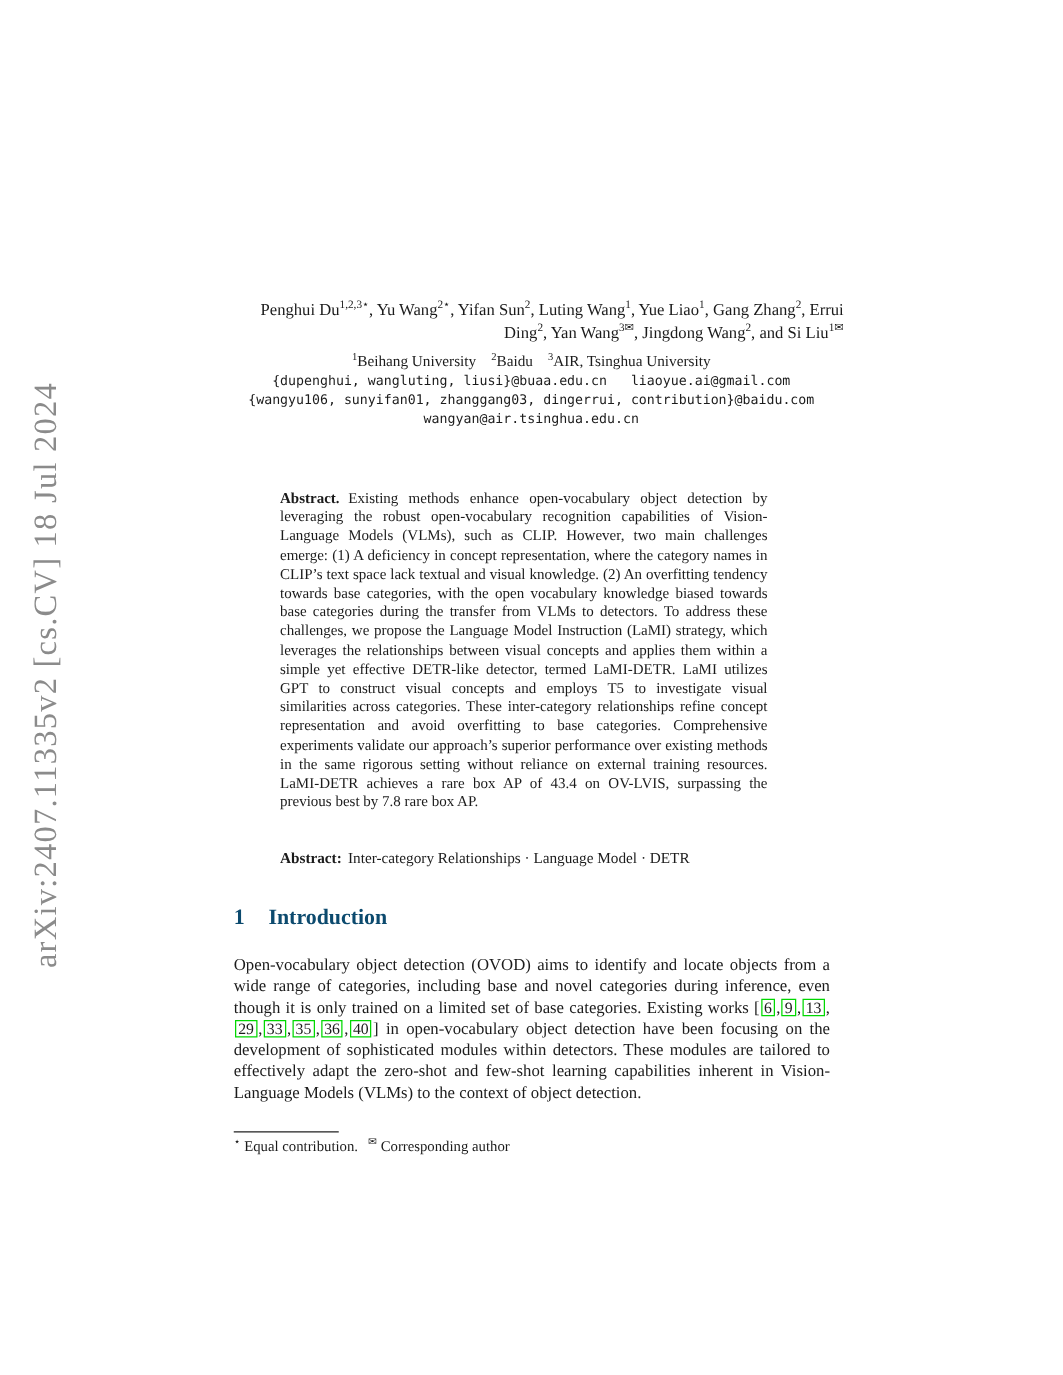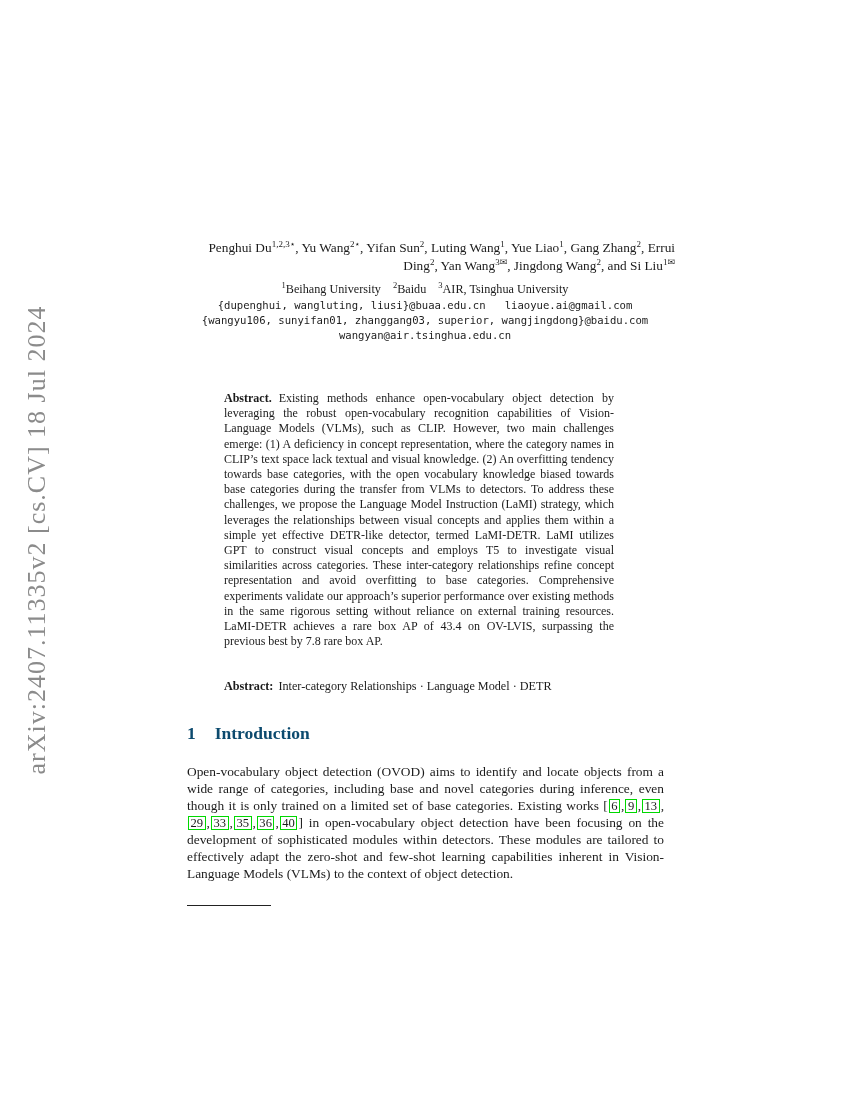--- a/index.html
+++ b/index.html
@@ -149,21 +149,21 @@
   <div class="authors">
     <span class="author"><span>Penghui Du</span><sup>1,2,3⋆</sup><span>, </span></span><span class="author"><span>Yu Wang</span><sup>2⋆</sup><span>, </span></span><span class="author"><span>Yifan Sun</span><sup>2</sup><span>, </span></span><span class="author"><span>Luting Wang</span><sup>1</sup><span>, </span></span><span class="author"><span>Yue Liao</span><sup>1</sup><span>, </span></span><span class="author"><span>Gang Zhang</span><sup>2</sup><span>, </span></span><span class="author"><span>Errui Ding</span><sup>2</sup><span>, </span></span><span class="author"><span>Yan Wang</span><sup>3✉</sup><span>, </span></span><span class="author"><span>Jingdong Wang</span><sup>2</sup><span>, and </span></span><span class="author"><span>Si Liu</span><sup>1✉</sup></span>
   </div>
 
   <div class="affil-line">
     <span class="seg"><sup>1</sup><span>Beihang University</span></span><span class="seg"><sup>2</sup><span>Baidu</span></span><span class="seg"><sup>3</sup><span>AIR, Tsinghua University</span></span>
   </div>
 
   <div class="emails">
     <div>{dupenghui, wangluting, liusi}@buaa.edu.cn   liaoyue.ai@gmail.com</div>
-    <div>{wangyu106, sunyifan01, zhanggang03, superior, wangjingdong}@baidu.com</div>
+    <div>{wangyu106, sunyifan01, zhanggang03, dingerrui, contribution}@baidu.com</div>
     <div>wangyan@air.tsinghua.edu.cn</div>
   </div>
 
   <div class="abstract">
     <span class="label">Abstract.</span><span>Existing methods enhance open-vocabulary object detection by leveraging the robust open-vocabulary recognition capabilities of Vision-Language Models (VLMs), such as CLIP. However, two main challenges emerge: (1) A deficiency in concept representation, where the category names in CLIP’s text space lack textual and visual knowledge. (2) An overfitting tendency towards base categories, with the open vocabulary knowledge biased towards base categories during the transfer from VLMs to detectors. To address these challenges, we propose the Language Model Instruction (LaMI) strategy, which leverages the relationships between visual concepts and applies them within a simple yet effective DETR-like detector, termed LaMI-DETR. LaMI utilizes GPT to construct visual concepts and employs T5 to investigate visual similarities across categories. These inter-category relationships refine concept representation and avoid overfitting to base categories. Comprehensive experiments validate our approach’s superior performance over existing methods in the same rigorous setting without reliance on external training resources. LaMI-DETR achieves a rare box AP of 43.4 on OV-LVIS, surpassing the previous best by 7.8 rare box AP.</span>
   </div>
 
   <div class="keywords">
     <span class="label">Abstract:</span><span>Inter-category Relationships · Language Model · DETR</span>
   </div>
@@ -171,14 +171,17 @@
   <div class="section-heading">
     <span class="num">1</span><span>Introduction</span>
   </div>
 
   <div class="intro">
     <span>Open-vocabulary object detection (OVOD) aims to identify and locate objects from a wide range of categories, including base and novel categories during inference, even though it is only trained on a limited set of base categories. Existing works [</span><span class="cite" style="border-color: rgb(0, 216, 0);">6</span><span>,</span><span class="cite" style="border-color: rgb(0, 216, 0);">9</span><span>,</span><span class="cite" style="border-color: rgb(0, 216, 0);">13</span><span>,</span><span class="cite" style="border-color: rgb(0, 216, 0);">29</span><span>,</span><span class="cite" style="border-color: rgb(0, 216, 0);">33</span><span>,</span><span class="cite" style="border-color: rgb(0, 216, 0);">35</span><span>,</span><span class="cite" style="border-color: rgb(0, 216, 0);">36</span><span>,</span><span class="cite" style="border-color: rgb(0, 216, 0);">40</span><span>] in open-vocabulary object detection have been focusing on the development of sophisticated modules within detectors. These modules are tailored to effectively adapt the zero-shot and few-shot learning capabilities inherent in Vision-Language Models (VLMs) to the context of object detection.</span>
   </div>
 
   <div class="footnote-rule"></div>
 
+  <div class="footnote">
+    <span class="fn-item"><sup>⋆</sup><span class="fn-text">Equal contribution.</span></span><span class="fn-item"><sup>✉</sup><span class="fn-text">Corresponding author</span></span>
+  </div>
 
 </div>
 
 </body></html>

